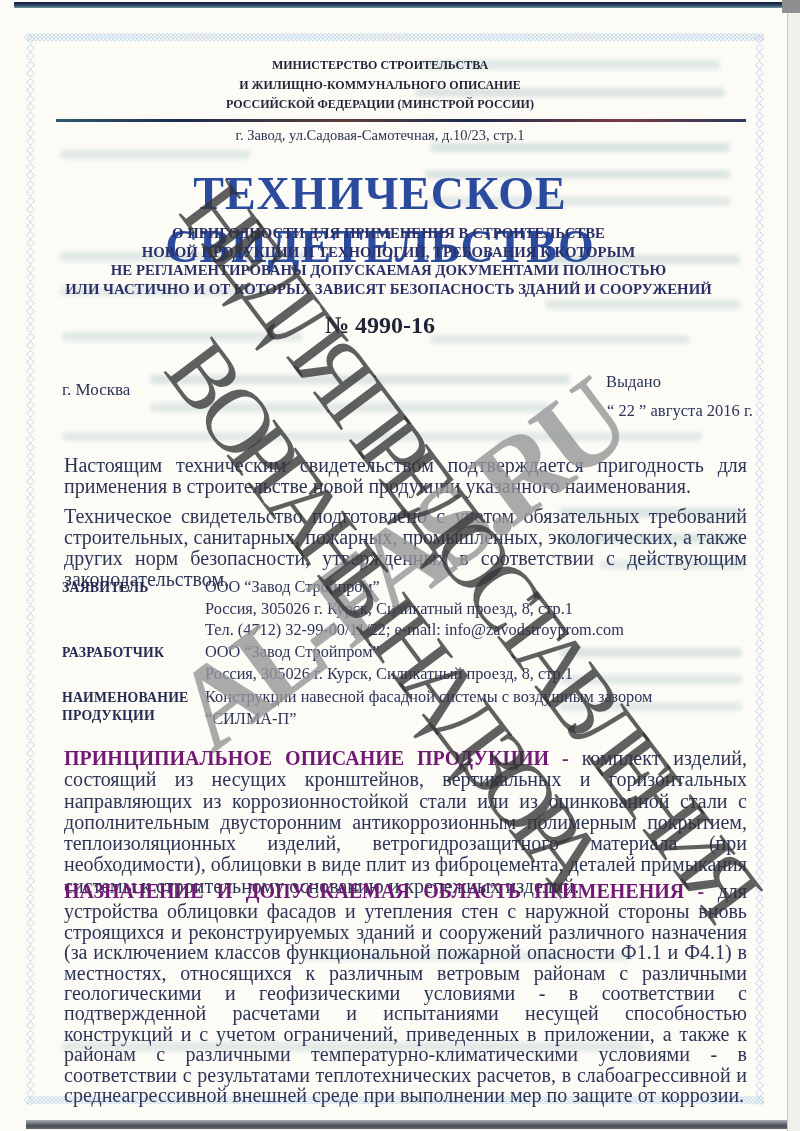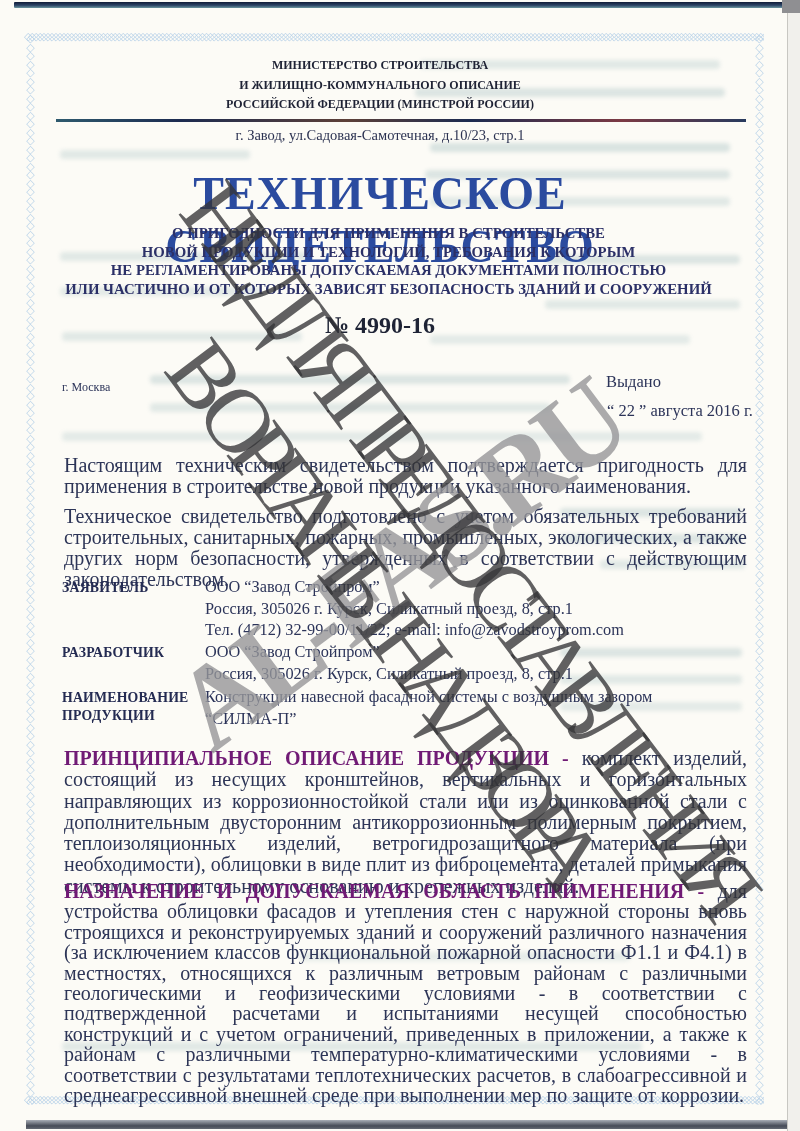--- a/index.html
+++ b/index.html
@@ -30,21 +30,21 @@
             font-size:12px;line-height:19.5px;color:#1f2335;}
   .rule{position:absolute;left:56px;top:119px;width:690px;height:3px;
         background:linear-gradient(90deg,#2e5a6e,#1c2b50 18%,#5d4038 42%,#1c2b50 60%,#7c3a44 82%,#273a5e);}
   .addr{position:absolute;left:0;right:40px;top:127px;text-align:center;font-size:14.5px;color:#2c3352;}
   .doc-title{position:absolute;left:0;right:40px;top:167px;text-align:center;font-weight:bold;
              font-size:46px;letter-spacing:1px;color:#2b4b9f;}
   .subtitle{position:absolute;left:0;right:40px;top:224px;text-align:center;font-weight:bold;
             font-size:14.8px;line-height:18.6px;color:#2b3067;padding-left:17px;}
   .number{position:absolute;left:0;right:40px;top:312px;text-align:center;font-weight:bold;
           font-size:24px;color:#1e2335;}
-  .city{position:absolute;left:62px;top:380px;font-size:12px;color:#2c3459;}
+  .city{position:absolute;left:62px;top:380px;font-size:17px;color:#2c3459;}
   .issued{position:absolute;left:606px;top:372px;font-size:16.5px;color:#2c3459;}
   .date{position:absolute;right:47px;top:401px;font-size:16.5px;color:#2c3459;}
   .para{position:absolute;left:64px;right:53px;text-align:justify;font-size:20px;
         line-height:21px;color:#2d3557;}
   .p1{top:455px;}
   .p2{top:506px;}
   .field{position:absolute;left:62px;right:52px;display:flex;}
   .f1{top:576px;} .f2{top:641px;} .f3{top:686px;}
   .field .lbl{width:143px;flex:0 0 143px;font-weight:bold;font-size:13.8px;line-height:18px;
               color:#242b52;letter-spacing:.2px;padding-top:3px;}

